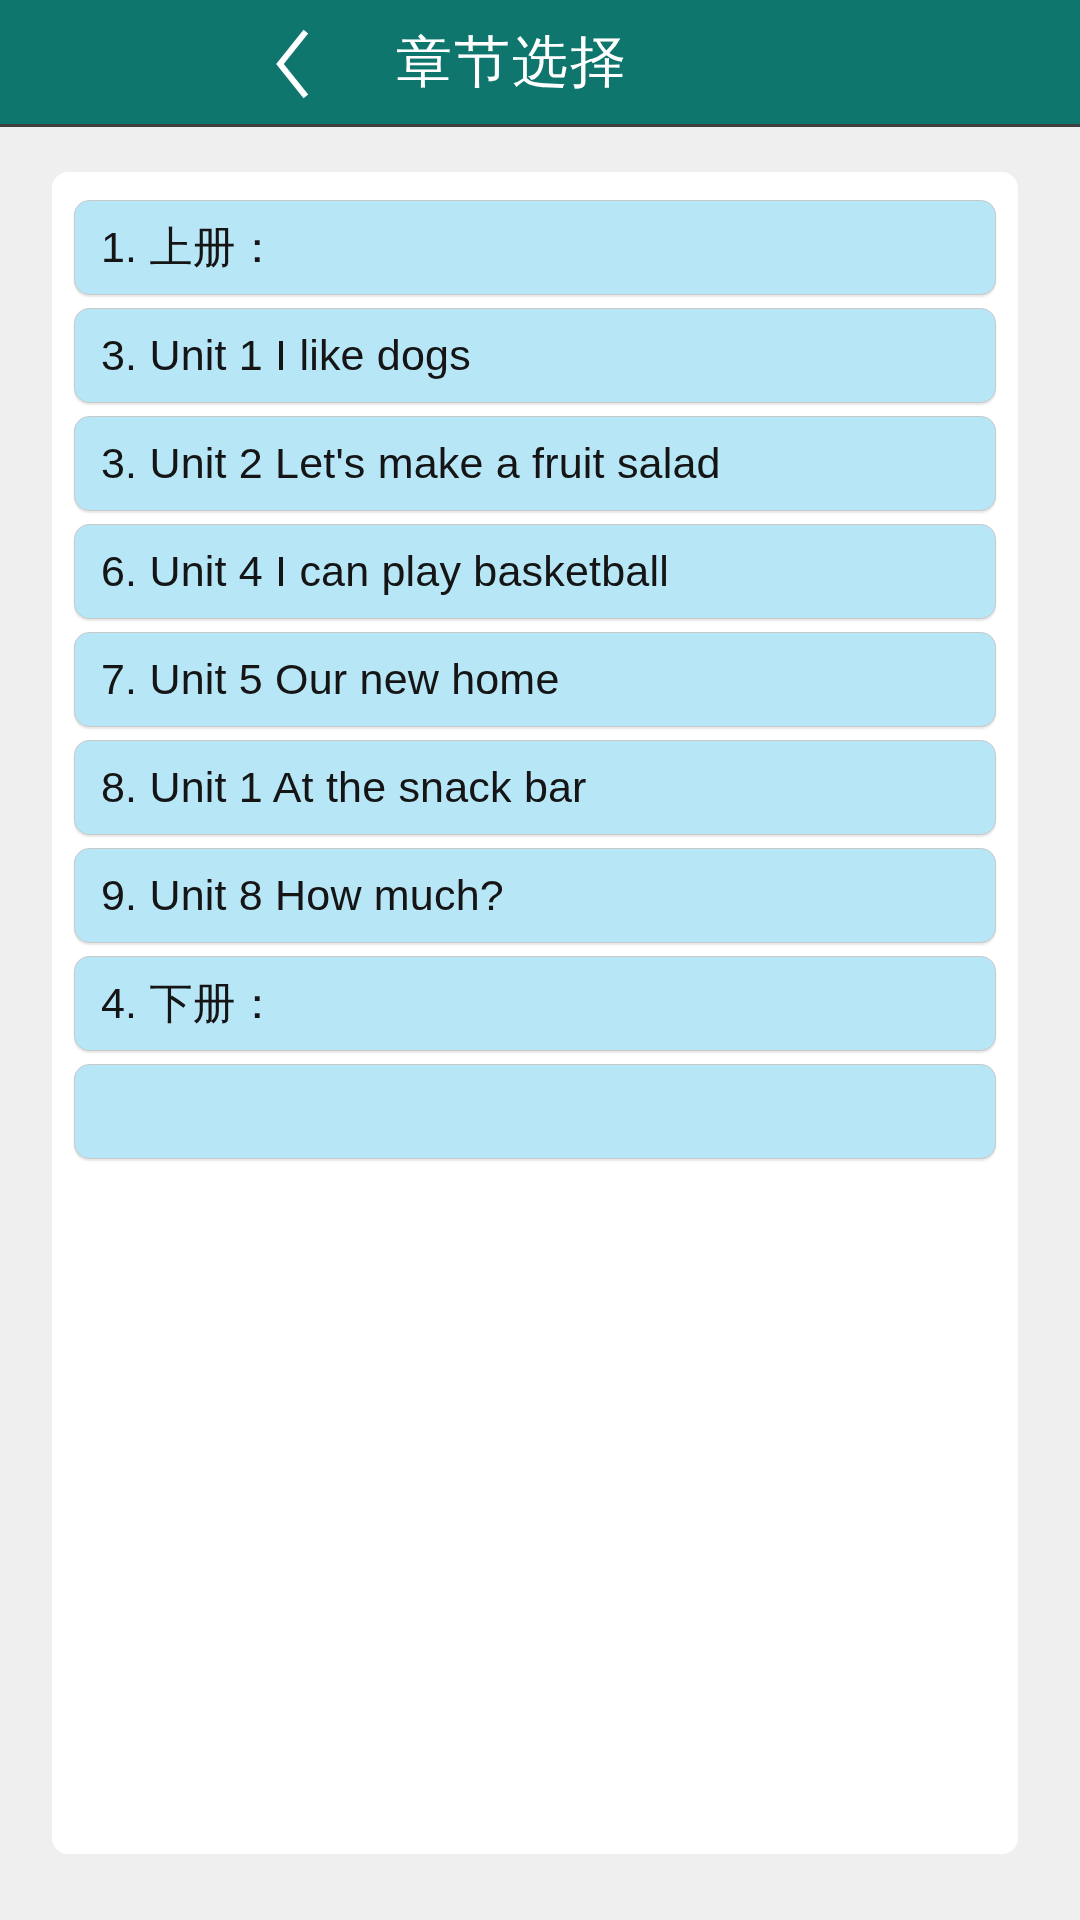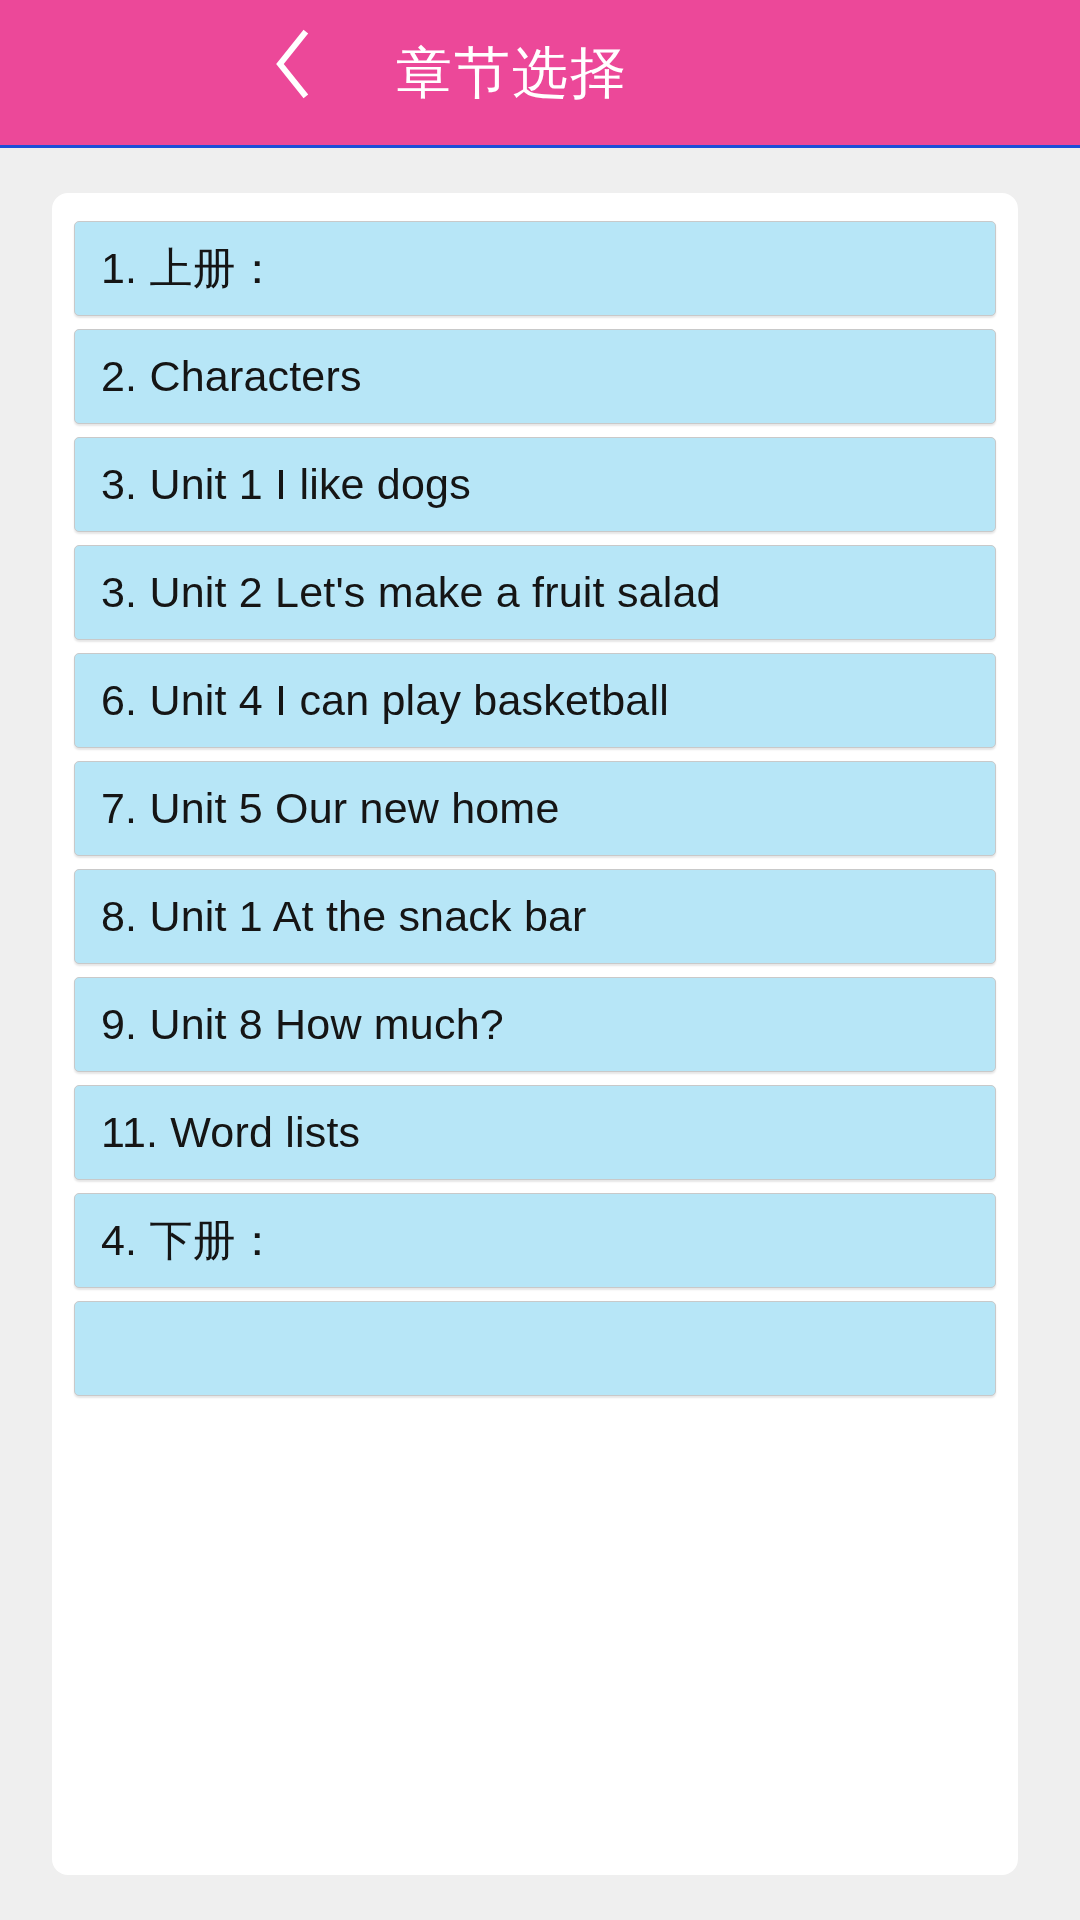--- a/index.html
+++ b/index.html
@@ -13,25 +13,25 @@
   body {
     background: #EFEFEF;
     font-family: "Liberation Sans", "DejaVu Sans", sans-serif;
     -webkit-font-smoothing: antialiased;
   }
 
   
   .app-bar {
     position: relative;
     width: 1080px;
-    height: 148px;
-    background: #ec4899;
+    height: 127px;
+    background: #0f766e;
     display: flex;
     align-items: center;
-    border-bottom: 3px solid #1d4ed8;
+    border-bottom: 3px solid #404040;
   }
 
   .back-button {
     position: absolute;
     left: 245px;
     top: 28px;
     width: 96px;
     height: 72px;
     display: flex;
     align-items: center;
@@ -82,21 +82,21 @@
     flex-direction: column;
     gap: 13px;
   }
 
   .chapter-item {
     position: relative;
     width: 922px;
     min-height: 95px;
     background: #B7E6F7;
     border: 1px solid #C9C9C9;
-    border-radius: 5px;
+    border-radius: 15px;
     box-shadow: 0 2px 2px rgba(0, 0, 0, 0.10);
     display: flex;
     align-items: center;
     padding: 0 26px;
     cursor: pointer;
     flex: 0 0 auto;
   }
 
   .chapter-label {
     color: #151515;
@@ -124,44 +124,38 @@
   <div class="app-title">章节选择</div>
 </div>
 
 <div class="content-area">
   <div class="chapter-card">
     <div class="chapter-list" id="chapter-list">
         <div class="chapter-item">
           <span class="chapter-label">1. 上册：</span>
         </div>
         <div class="chapter-item">
-          <span class="chapter-label">2. Characters</span>
-        </div>
-        <div class="chapter-item">
           <span class="chapter-label">3. Unit 1 I like dogs</span>
         </div>
         <div class="chapter-item">
           <span class="chapter-label">3. Unit 2 Let's make a fruit salad</span>
         </div>
         <div class="chapter-item">
           <span class="chapter-label">6. Unit 4 I can play basketball</span>
         </div>
         <div class="chapter-item">
           <span class="chapter-label">7. Unit 5 Our new home</span>
         </div>
         <div class="chapter-item">
           <span class="chapter-label">8. Unit 1 At the snack bar</span>
         </div>
         <div class="chapter-item">
           <span class="chapter-label">9. Unit 8 How much?</span>
         </div>
         <div class="chapter-item">
-          <span class="chapter-label">11. Word lists</span>
-        </div>
-        <div class="chapter-item">
           <span class="chapter-label">4. 下册：</span>
         </div>
         <div class="chapter-item">
           <span class="chapter-label"></span>
         </div>
       </div>
   </div>
 </div>
 
 </body></html>

